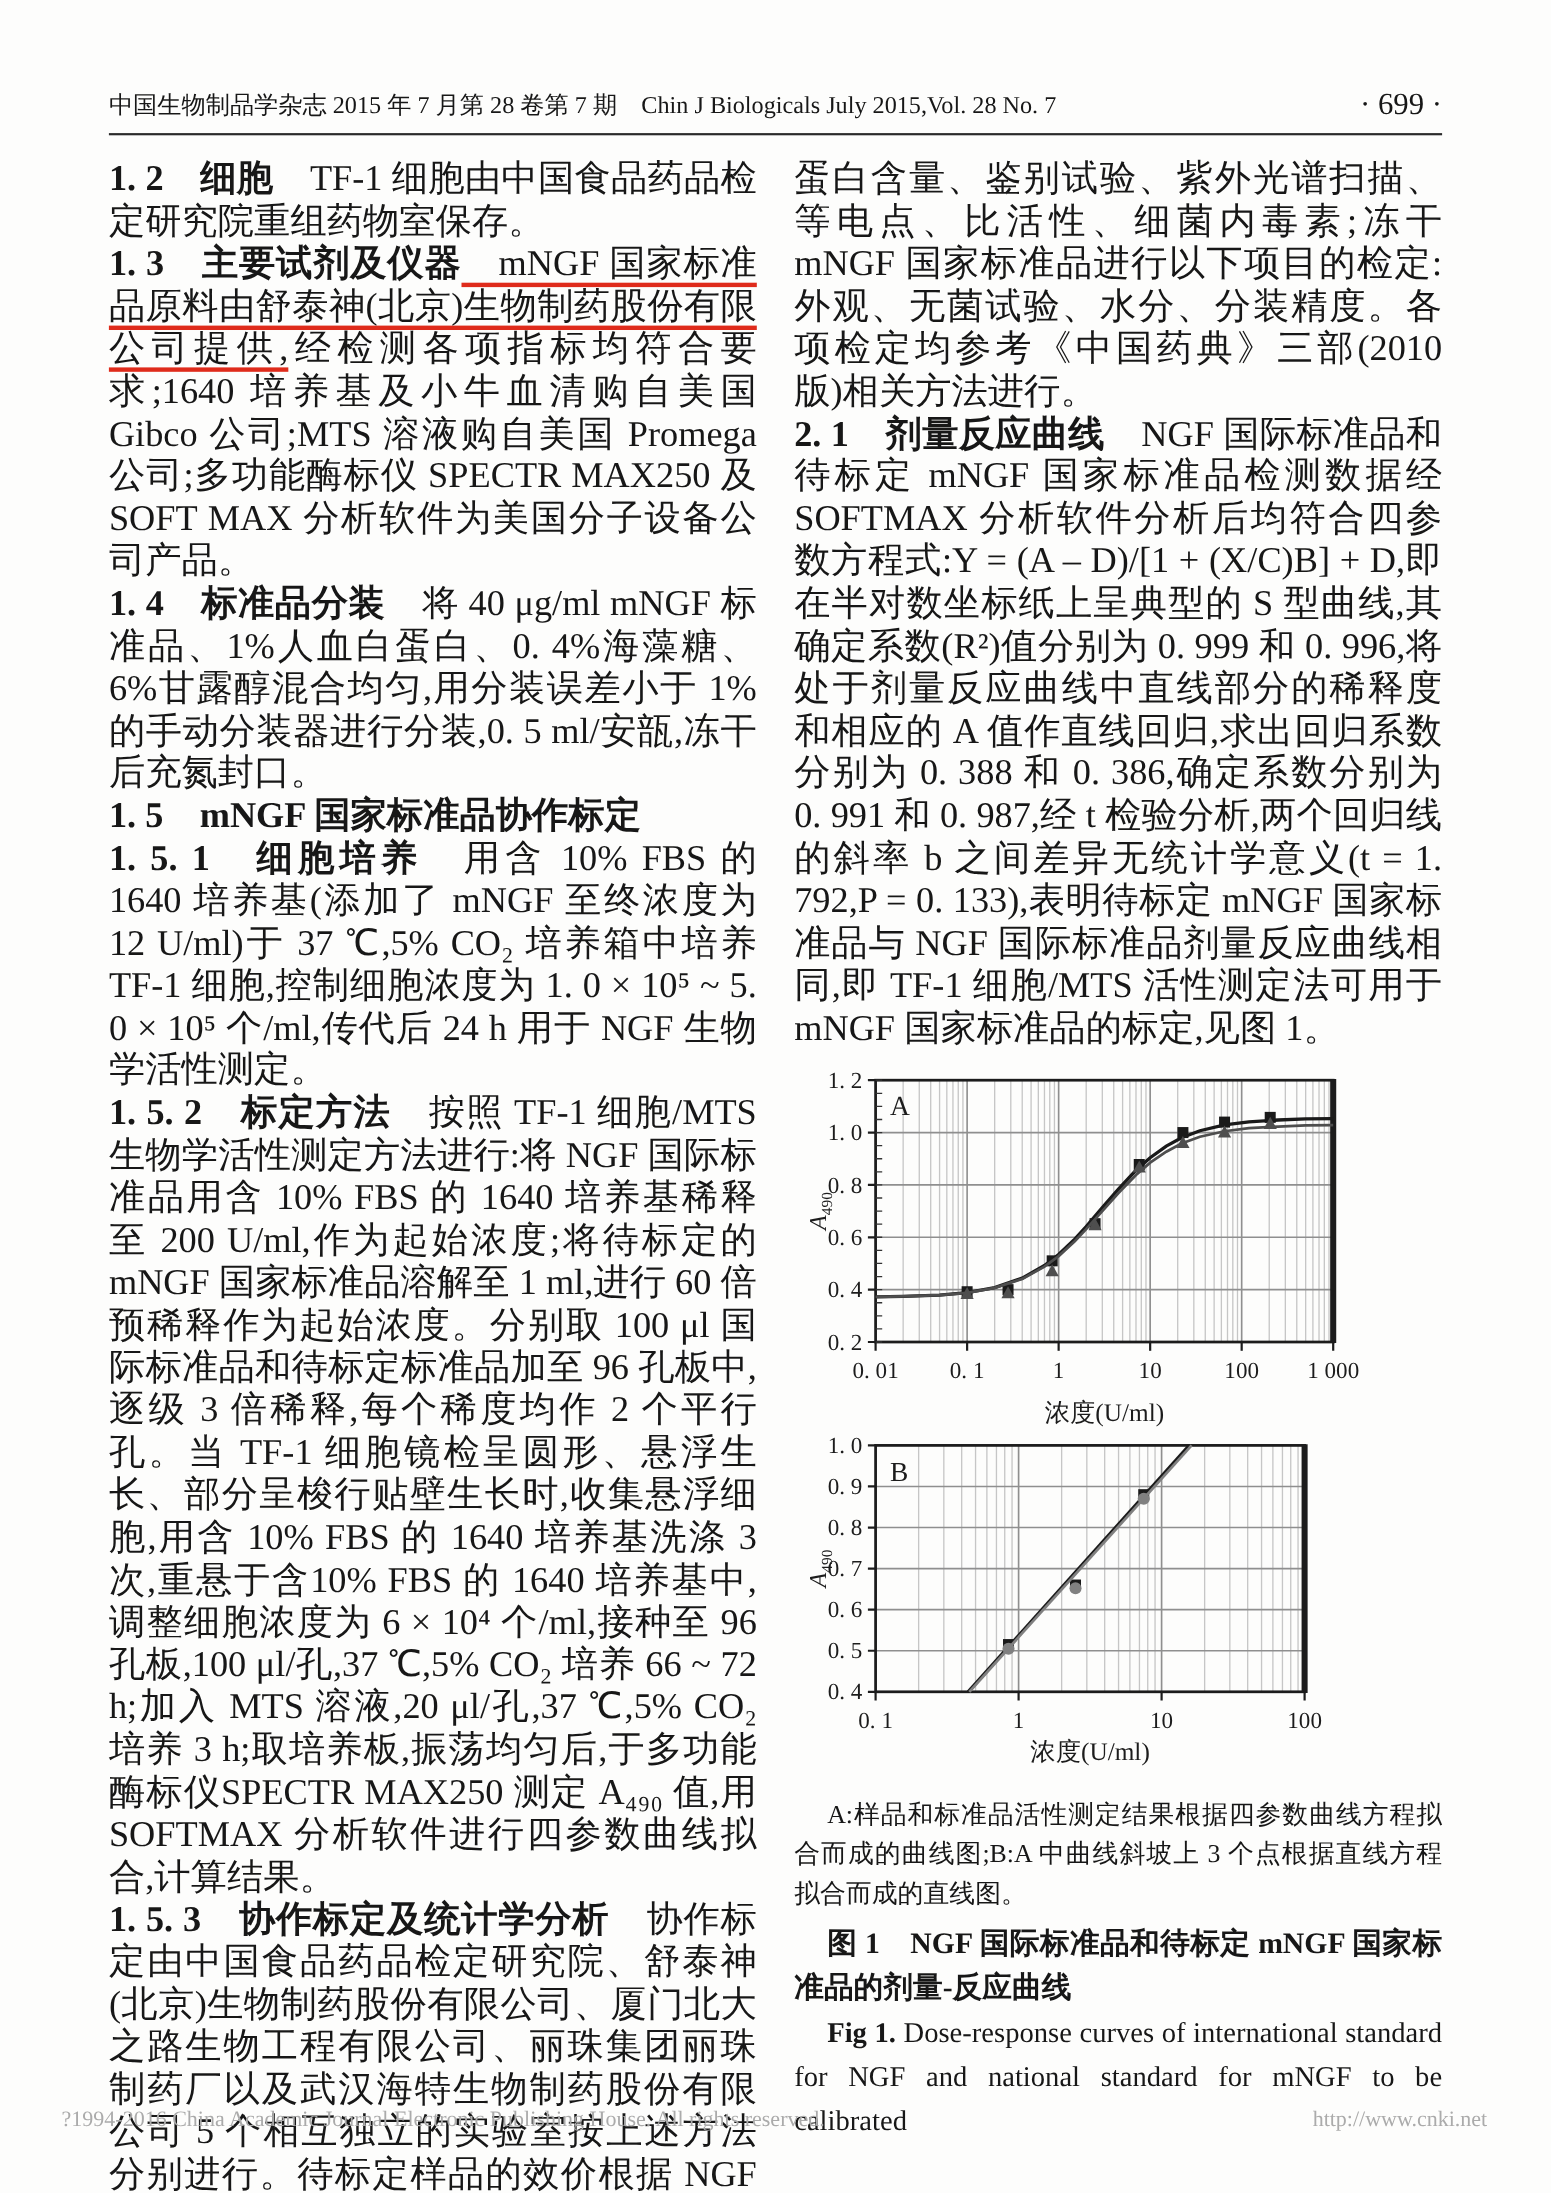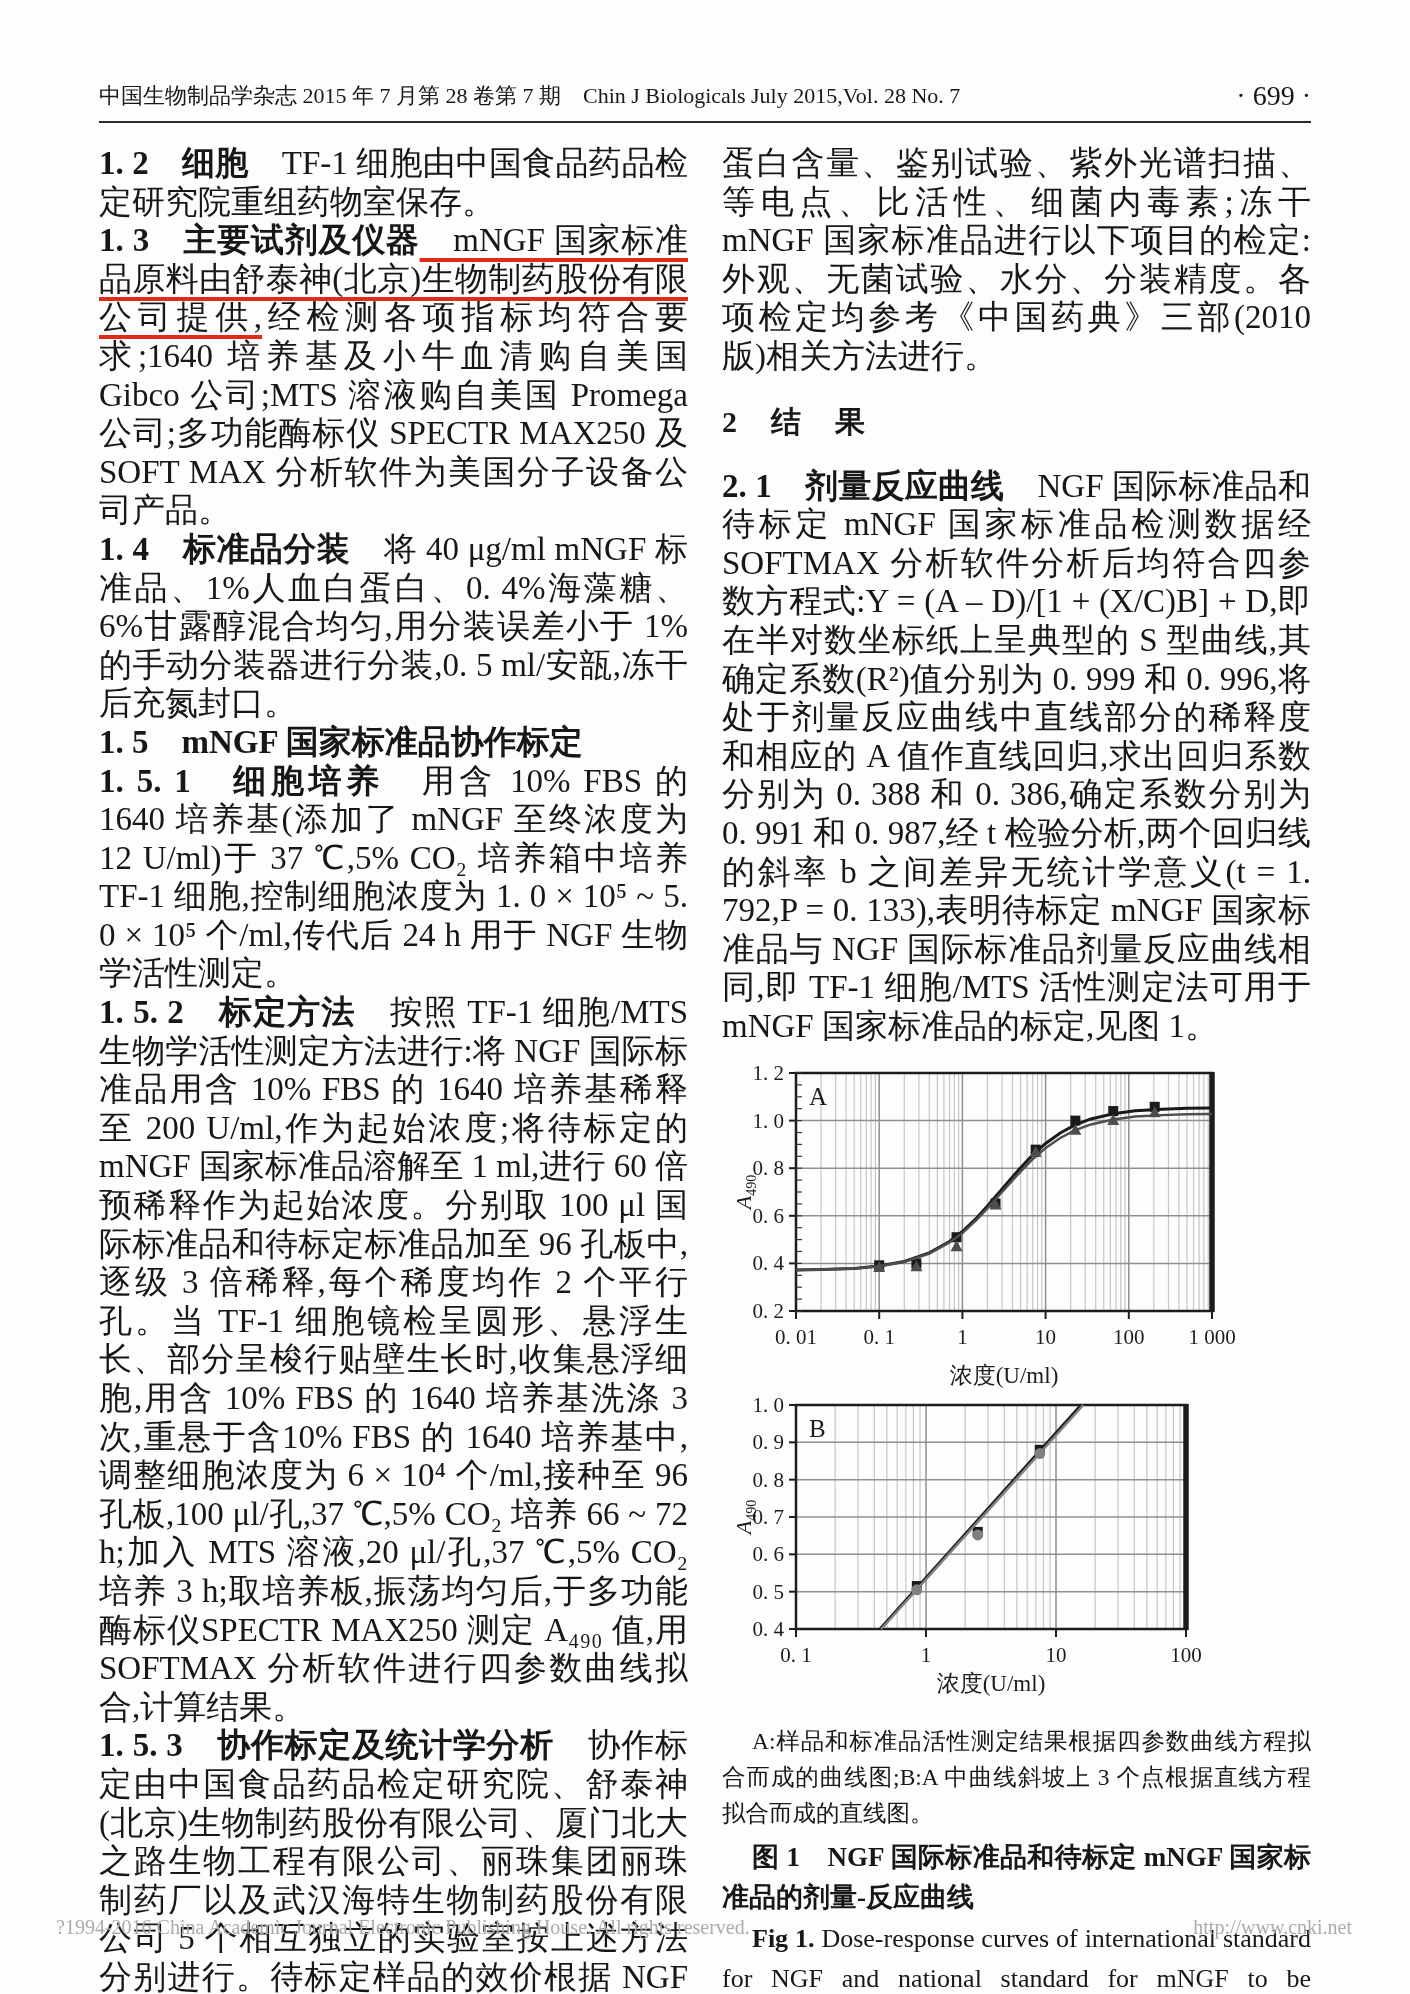--- a/index.html
+++ b/index.html
@@ -44,21 +44,20 @@
       <p class="para"><b class="lead">1. 4　标准品分装</b><span>　将 40 μg/ml mNGF 标准品、1%人血白蛋白、0. 4%海藻糖、6%甘露醇混合均匀,用分装误差小于 1%的手动分装器进行分装,0. 5 ml/安瓿,冻干后充氮封口。</span></p>
       <p class="para"><b class="lead">1. 5　mNGF 国家标准品协作标定</b></p>
       <p class="para"><b class="lead">1. 5. 1　细胞培养</b><span>　用含 10% FBS 的 1640 培养基(添加了 mNGF 至终浓度为 12 U/ml)于 37 ℃,5% CO₂ 培养箱中培养 TF-1 细胞,控制细胞浓度为 1. 0 × 10⁵ ~ 5. 0 × 10⁵ 个/ml,传代后 24 h 用于 NGF 生物学活性测定。</span></p>
       <p class="para"><b class="lead">1. 5. 2　标定方法</b><span>　按照 TF-1 细胞/MTS 生物学活性测定方法进行:将 NGF 国际标准品用含 10% FBS 的 1640 培养基稀释至 200 U/ml,作为起始浓度;将待标定的 mNGF 国家标准品溶解至 1 ml,进行 60 倍预稀释作为起始浓度。分别取 100 μl 国际标准品和待标定标准品加至 96 孔板中,逐级 3 倍稀释,每个稀度均作 2 个平行孔。当 TF-1 细胞镜检呈圆形、悬浮生长、部分呈梭行贴壁生长时,收集悬浮细胞,用含 10% FBS 的 1640 培养基洗涤 3 次,重悬于含10% FBS 的 1640 培养基中,调整细胞浓度为 6 × 10⁴ 个/ml,接种至 96 孔板,100 μl/孔,37 ℃,5% CO₂ 培养 66 ~ 72 h;加入 MTS 溶液,20 μl/孔,37 ℃,5% CO₂ 培养 3 h;取培养板,振荡均匀后,于多功能酶标仪SPECTR MAX250 测定 A₄₉₀ 值,用 SOFTMAX 分析软件进行四参数曲线拟合,计算结果。</span></p>
       <p class="para"><b class="lead">1. 5. 3　协作标定及统计学分析</b><span>　协作标定由中国食品药品检定研究院、舒泰神(北京)生物制药股份有限公司、厦门北大之路生物工程有限公司、丽珠集团丽珠制药厂以及武汉海特生物制药股份有限公司 5 个相互独立的实验室按上述方法分别进行。待标定样品的效价根据 NGF 国际标准品(Code93/556)进行统计学分析。运用 SOFTMAX 软件对数据进行四参数曲线分析,实验结果采用非加权几何均数法进行统计学分析,求出每支效价单位,并计算平均数95%可信区间</span><sup>[6]</sup><span>,以 P &lt; 0. 05 为差异有统计学意义。</span></p>
       <p class="para"><b class="lead">1. 6　检定</b><span>　mNGF 国家标准品原液进行以下项目的检定:RP-HPLC 纯度、SDS-PAG 纯度、相对分子质量、</span></p>
     </div>
 
     <div class="col">
       <p class="para"><span>蛋白含量、鉴别试验、紫外光谱扫描、等电点、比活性、细菌内毒素;冻干 mNGF 国家标准品进行以下项目的检定:外观、无菌试验、水分、分装精度。各项检定均参考《中国药典》三部(2010 版)相关方法进行。</span></p>
-      <div class="h2">2　结　果</div>
       <p class="para"><b class="lead">2. 1　剂量反应曲线</b><span>　NGF 国际标准品和待标定 mNGF 国家标准品检测数据经 SOFTMAX 分析软件分析后均符合四参数方程式:Y = (A – D)/[1 + (X/C)B] + D,即在半对数坐标纸上呈典型的 S 型曲线,其确定系数(R²)值分别为 0. 999 和 0. 996,将处于剂量反应曲线中直线部分的稀释度和相应的 A 值作直线回归,求出回归系数分别为 0. 388 和 0. 386,确定系数分别为 0. 991 和 0. 987,经 t 检验分析,两个回归线的斜率 b 之间差异无统计学意义(t = 1. 792,P = 0. 133),表明待标定 mNGF 国家标准品与 NGF 国际标准品剂量反应曲线相同,即 TF-1 细胞/MTS 活性测定法可用于 mNGF 国家标准品的标定,见图 1。</span></p>
 
       <figure>
         <svg id="chartA" class="chart" width="560" height="330" viewBox="0 0 560 330">
             <line x1="87.04569563924323" x2="87.04569563924323" y1="12" y2="250" stroke="#c6c6c6" stroke-width="1.2"></line>
             <line x1="101.69648839267592" x2="101.69648839267592" y1="12" y2="250" stroke="#c6c6c6" stroke-width="1.2"></line>
             <line x1="112.09139127848647" x2="112.09139127848647" y1="12" y2="250" stroke="#c6c6c6" stroke-width="1.2"></line>
             <line x1="120.15430436075675" x2="120.15430436075675" y1="12" y2="250" stroke="#c6c6c6" stroke-width="1.2"></line>
             <line x1="126.74218403191915" x2="126.74218403191915" y1="12" y2="250" stroke="#c6c6c6" stroke-width="1.2"></line>
             <line x1="132.3121569291862" x2="132.3121569291862" y1="12" y2="250" stroke="#c6c6c6" stroke-width="1.2"></line>

